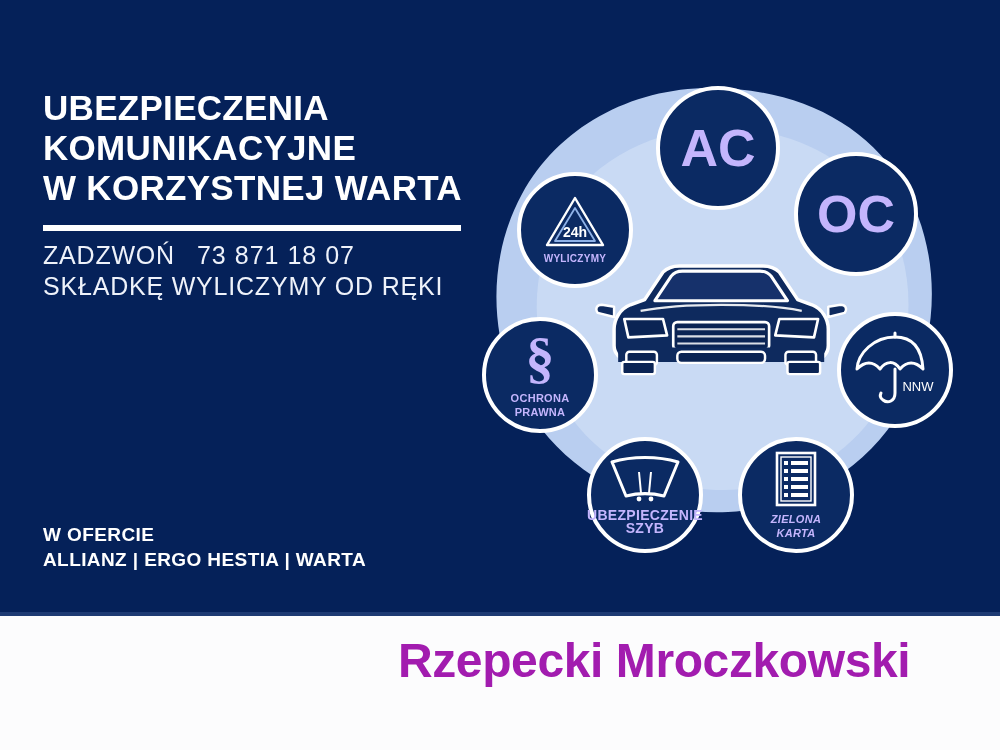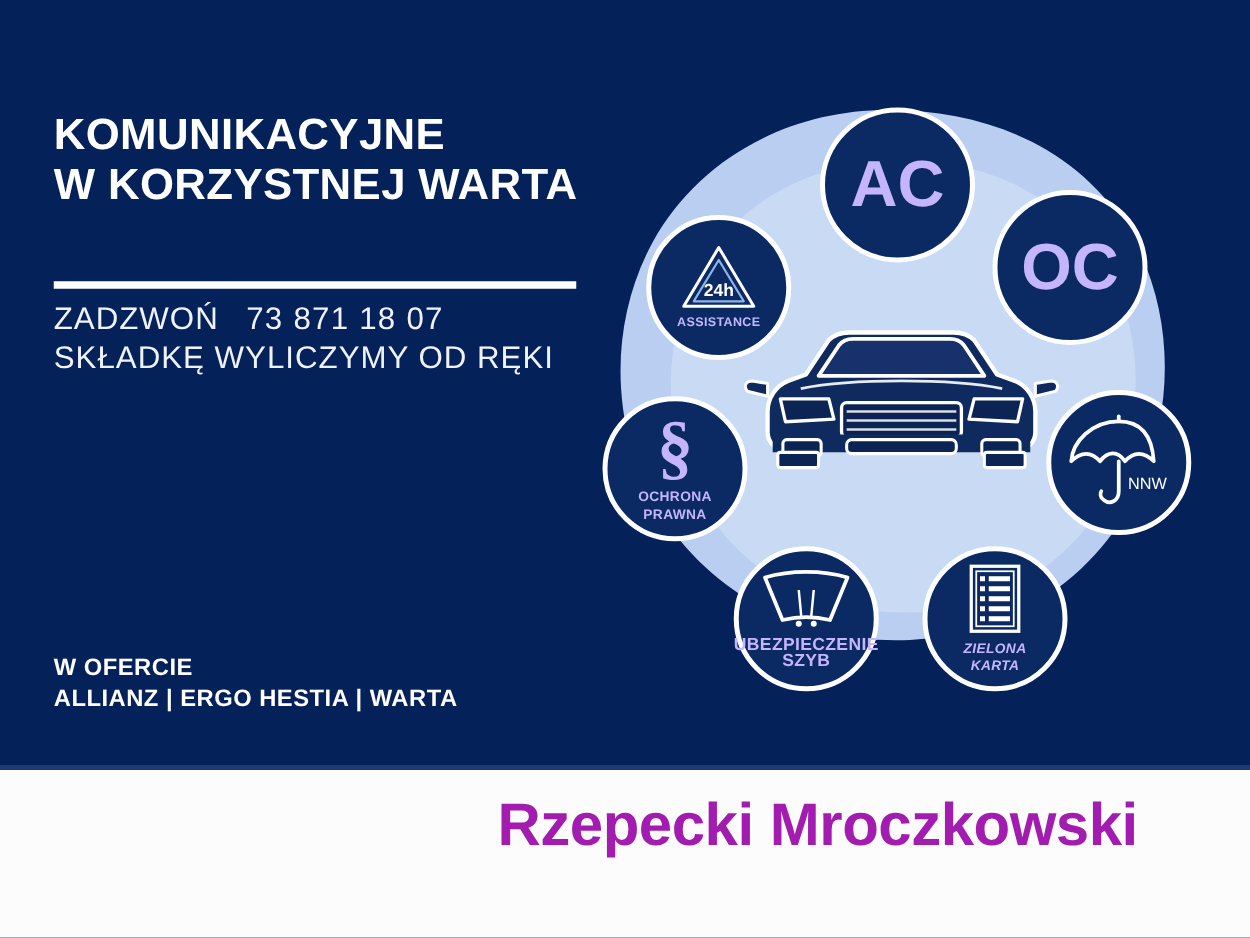--- a/index.html
+++ b/index.html
@@ -136,20 +136,21 @@
 </style>
 </head>
 <body>
 
 <div id="poster">
 
   <div class="navy-panel"></div>
   <div class="navy-edge"></div>
 
   <div class="headline">
+    <span class="hl">UBEZPIECZENIA</span>
     <span class="hl">KOMUNIKACYJNE</span>
     <span class="hl">W KORZYSTNEJ WARTA</span>
   </div>
   <div class="rule"></div>
 
   <div class="subline">
     <span class="sl"><span>ZADZWOŃ</span><span class="phone">73 871 18 07</span></span>
     <span class="sl">SKŁADKĘ WYLICZYMY OD RĘKI</span>
   </div>
 
@@ -229,21 +230,21 @@
   </div>
 
   <div class="badge" id="badge-assistance">
     <span class="glyph">
       <svg width="62" height="54" viewBox="0 0 62 54">
         <path d="M31 3 L59 50 L3 50 Z" fill="none" stroke="#ffffff" stroke-width="2.4" stroke-linejoin="round"></path>
         <path d="M31 13 L51 46 L11 46 Z" fill="none" stroke="#8fb2e8" stroke-width="1.8" stroke-linejoin="round"></path>
         <text x="31" y="42" text-anchor="middle" fill="#ffffff" font-size="14" font-weight="bold" font-family="Liberation Sans, sans-serif">24h</text>
       </svg>
     </span>
-    <span class="lbl">ASSISTANCE</span>
+    <span class="lbl">WYLICZYMY</span>
   </div>
 
   <div class="badge" id="badge-ac">
     <span class="big">AC</span>
   </div>
 
   <div class="badge" id="badge-oc">
     <span class="big">OC</span>
   </div>
 

